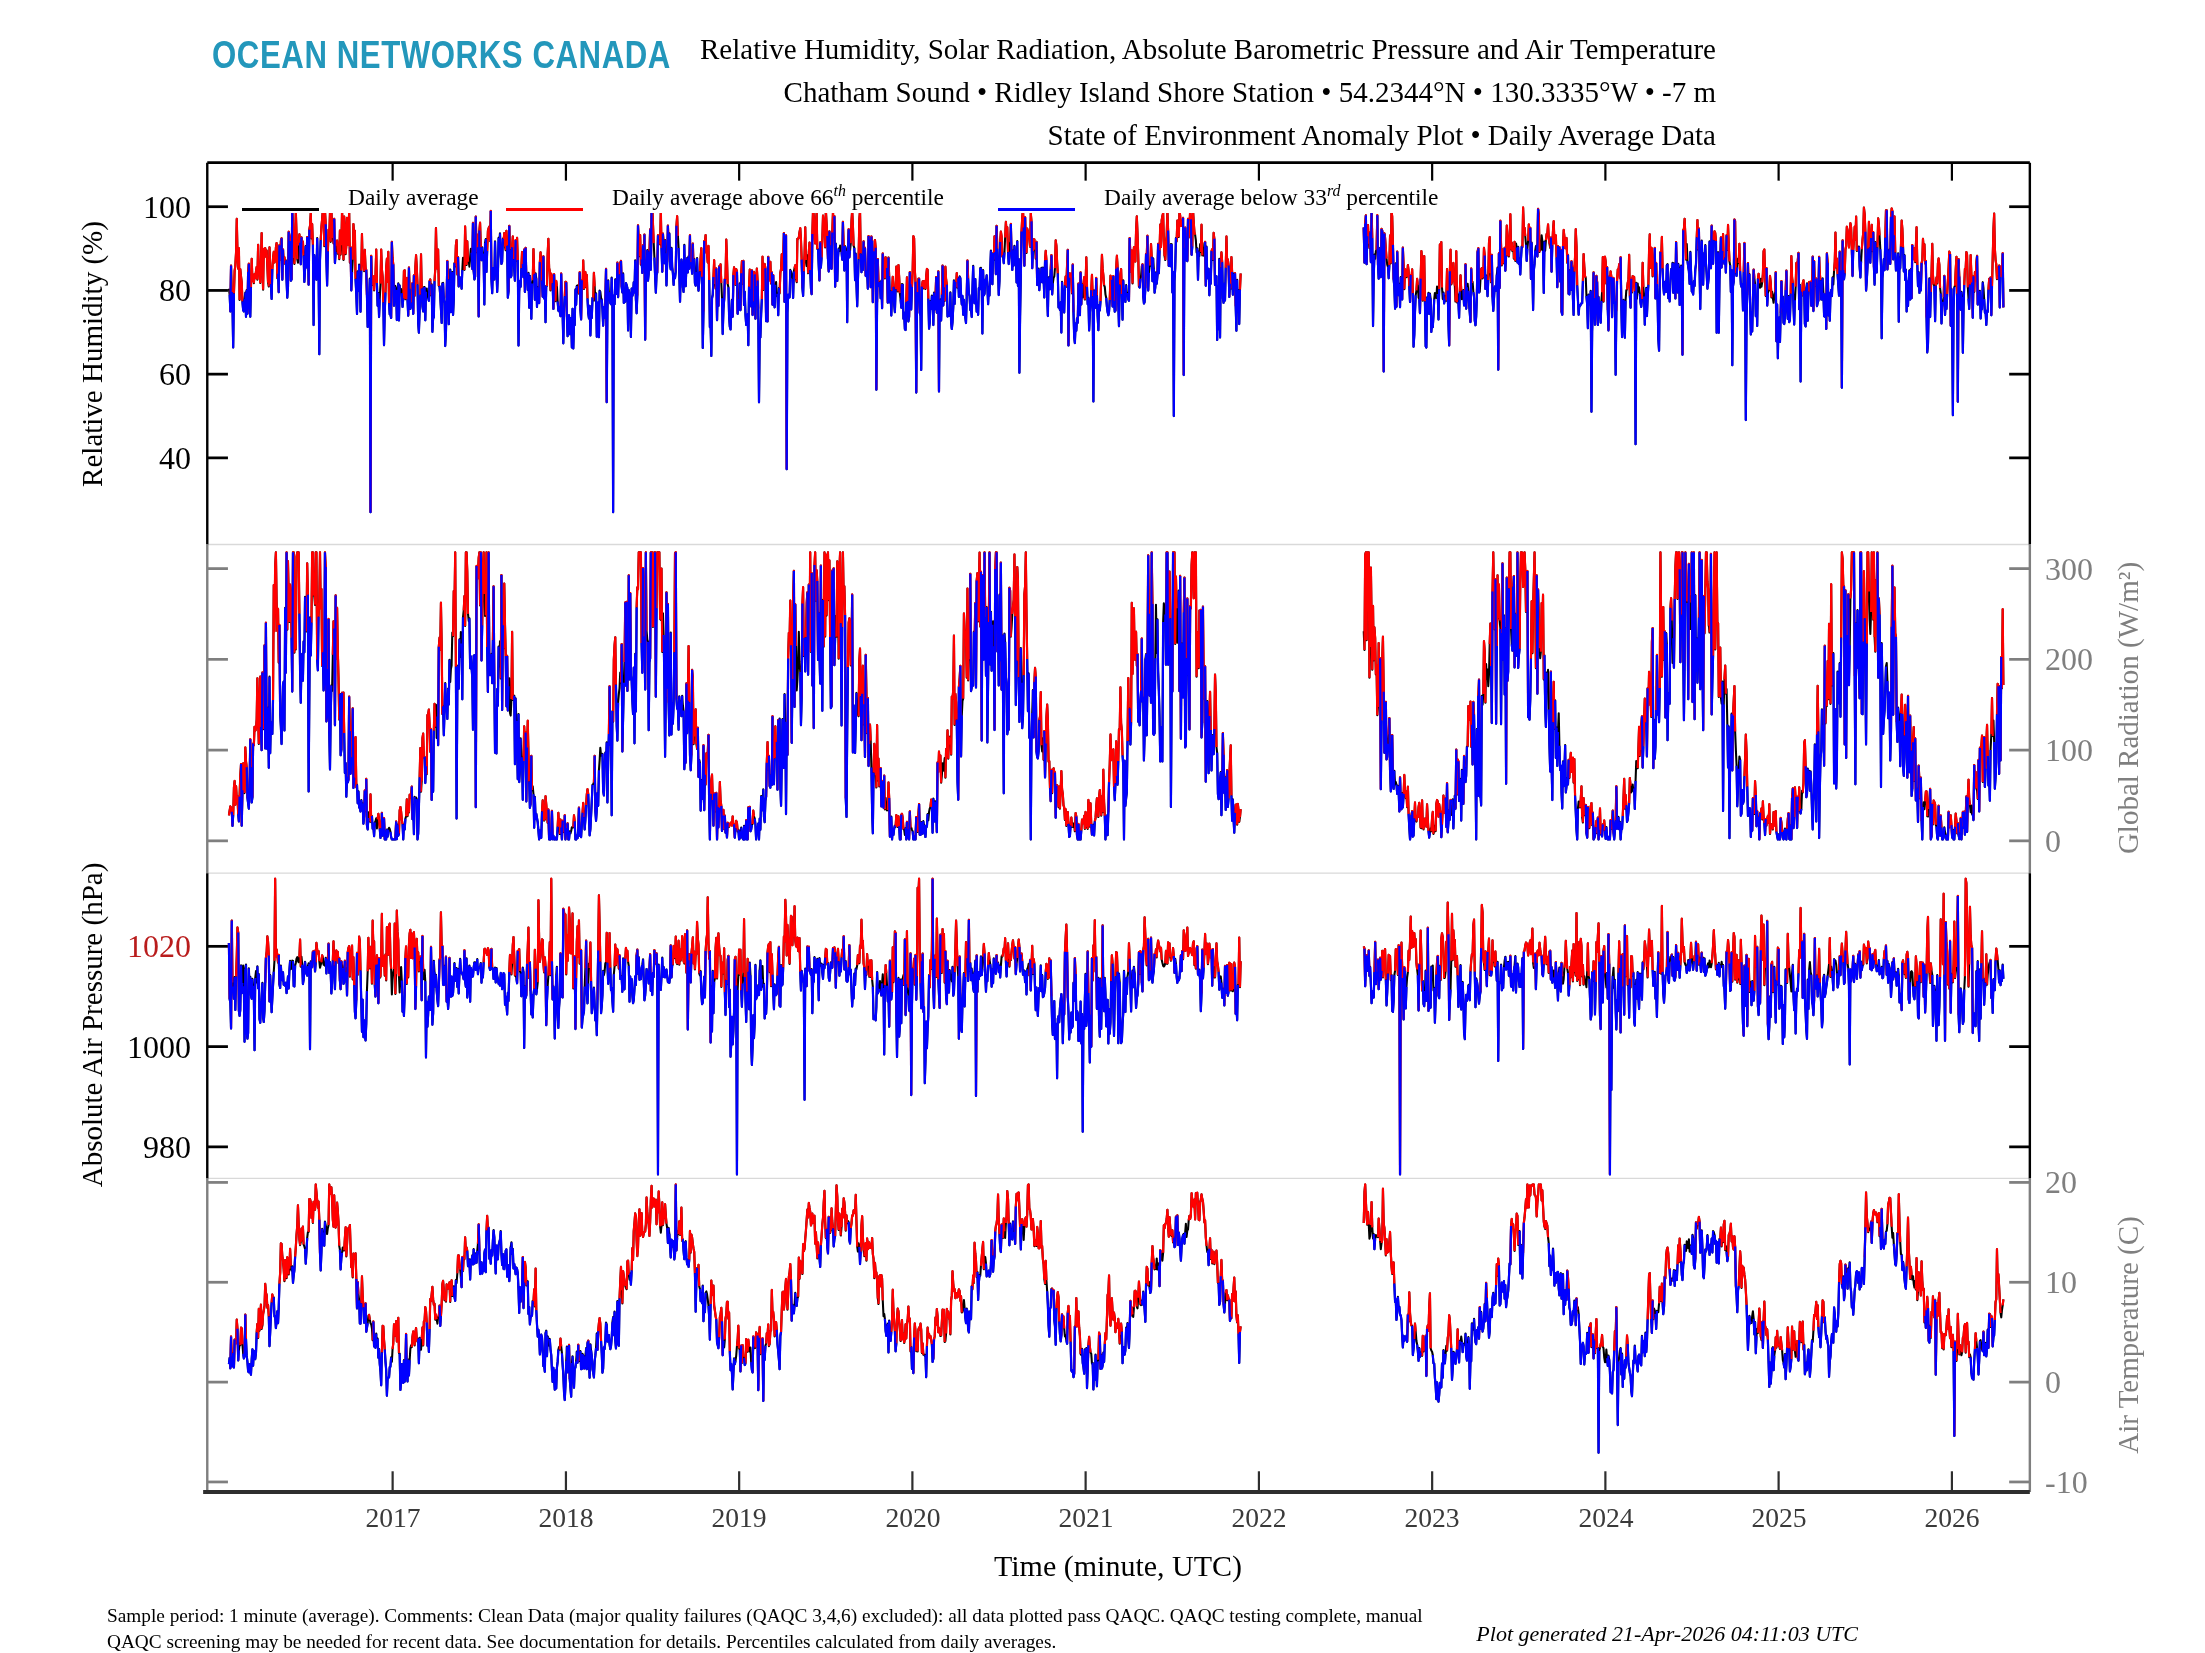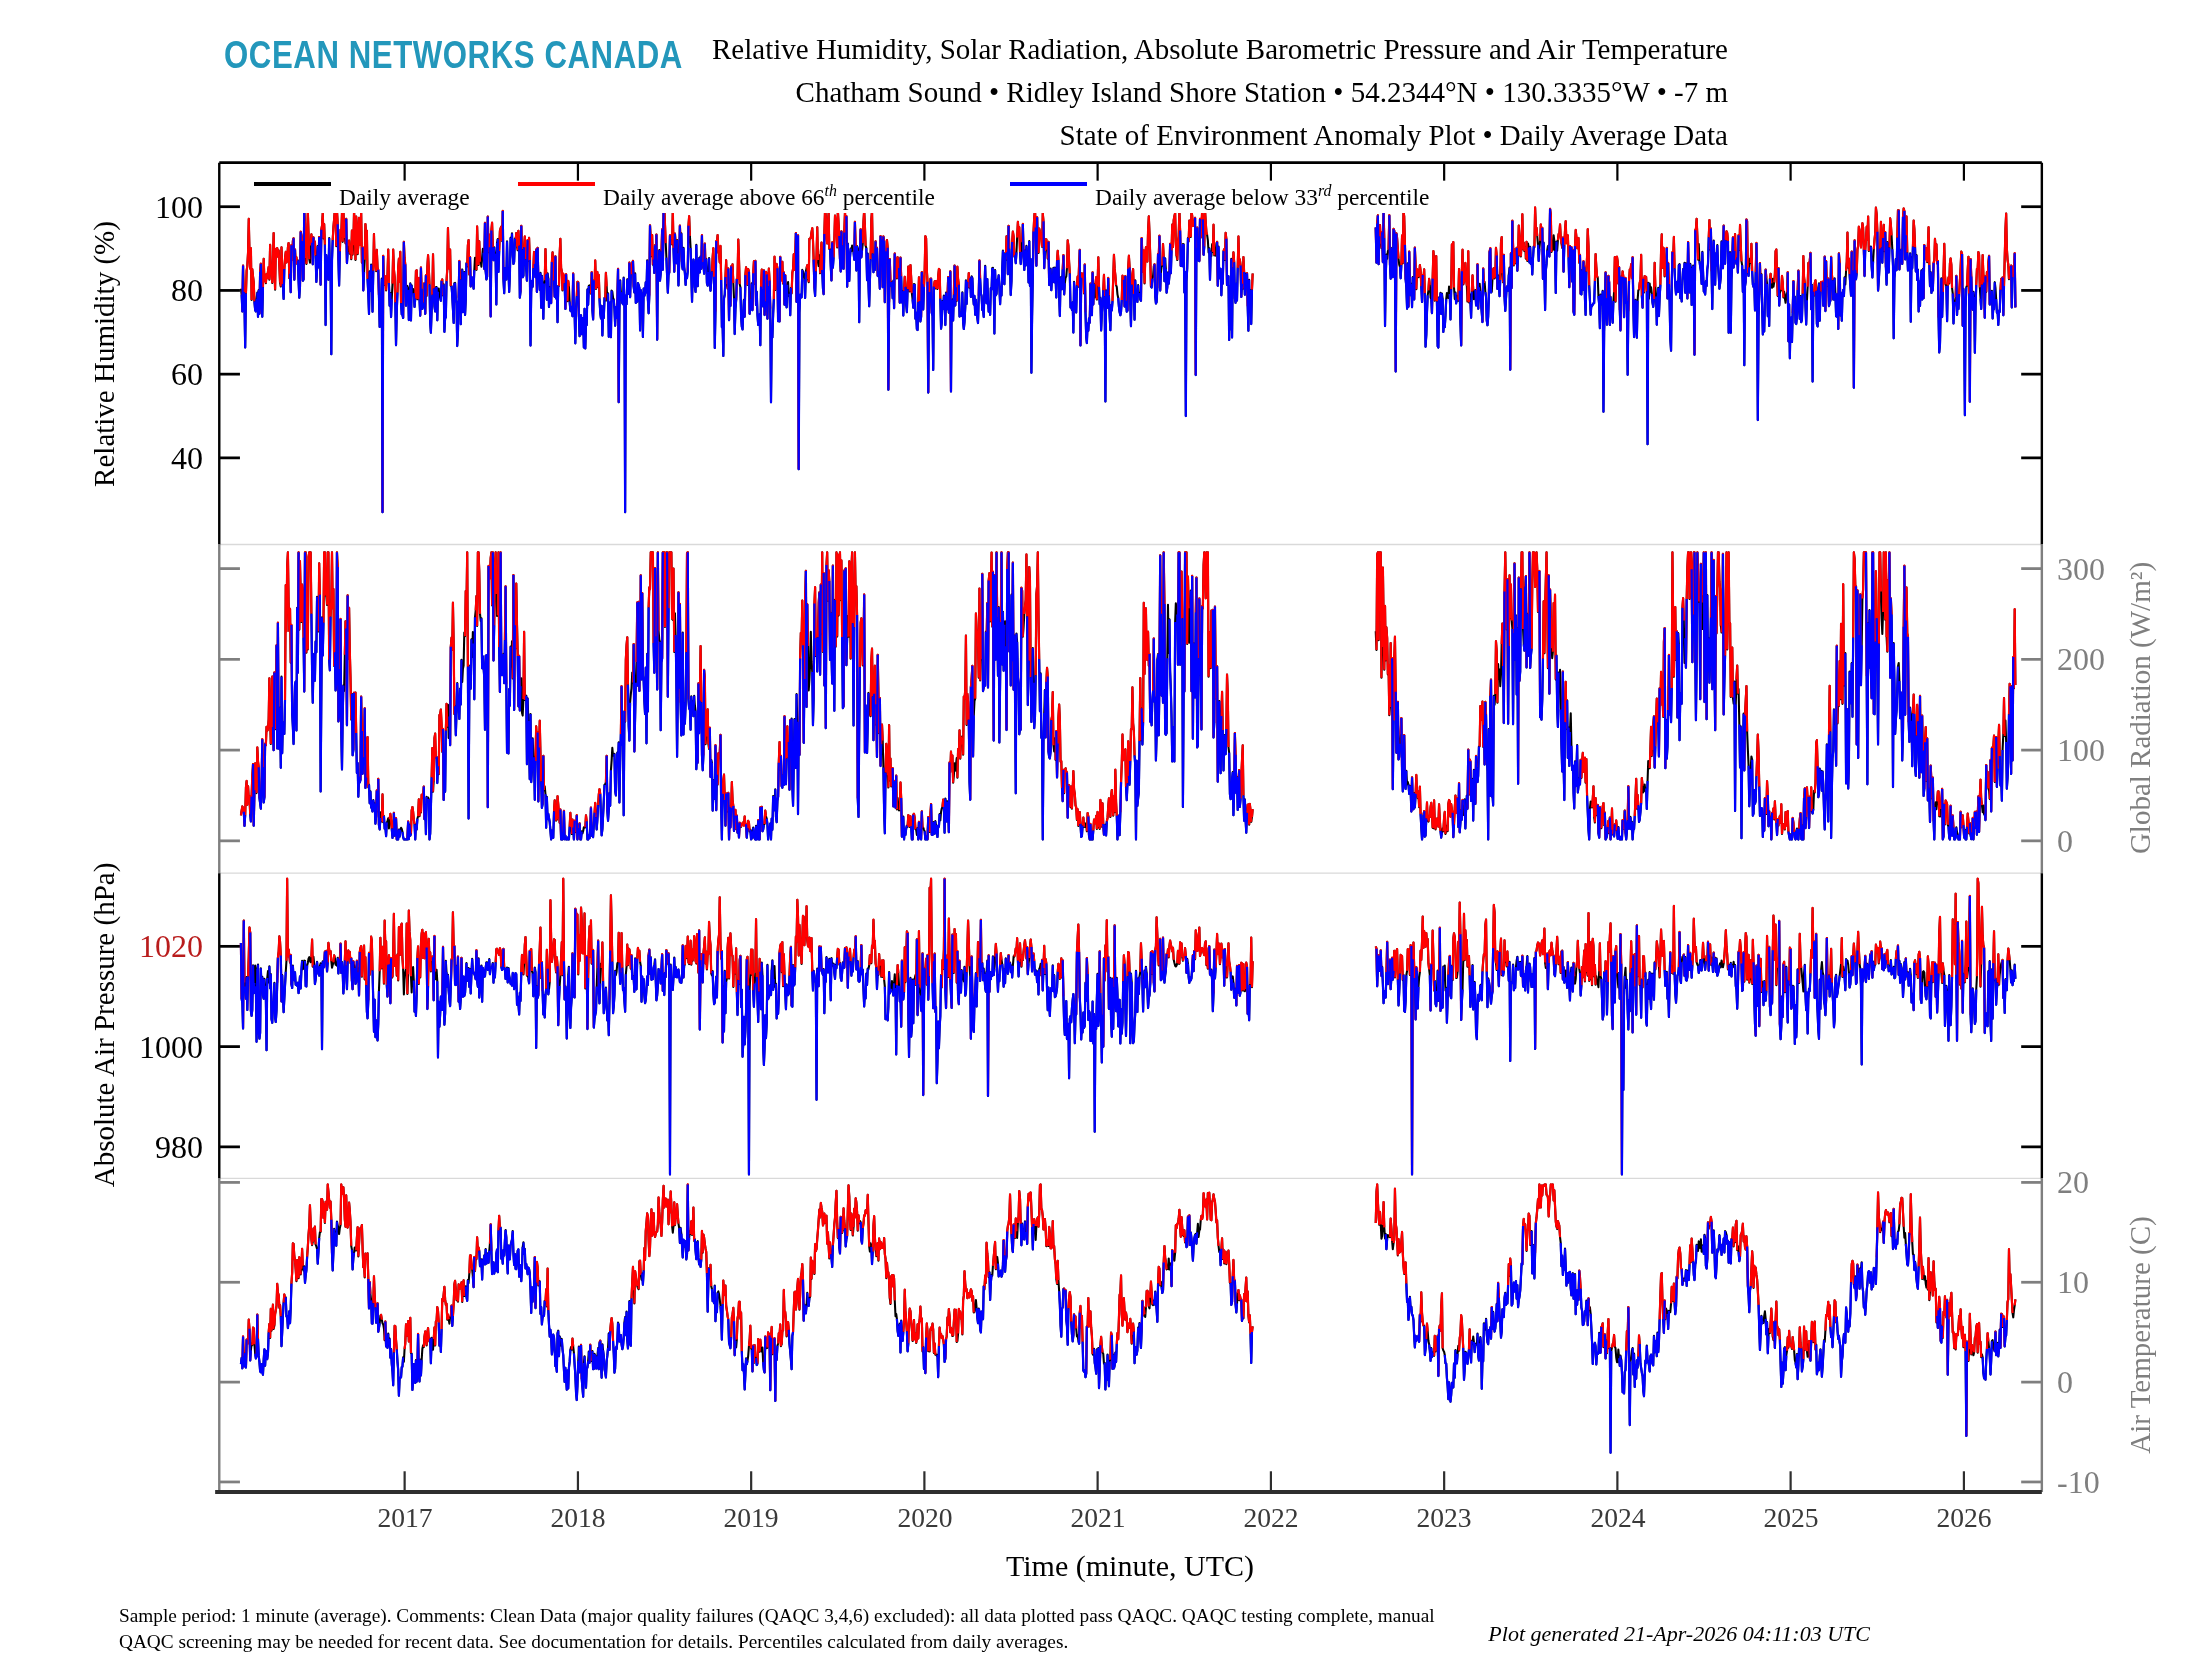--- a/index.html
+++ b/index.html
@@ -1,24 +1,24 @@
 <!DOCTYPE html>
 <html style="font-size:11px"><head>
 <meta charset="utf-8">
 <style>
   html,body{margin:0;padding:0;background:#ffffff;}
   body{width:2205px;height:1654px;position:relative;overflow:hidden;
        font-family:"Liberation Serif", "DejaVu Serif", serif;color:#000;}
-  #figure{position:absolute;left:16px;top:0;width:1890px;height:1654px;border-radius:25px;}
+  #figure{position:absolute;left:4px;top:0;width:1890px;height:1654px;border-radius:25px;}
   #plot-svg{position:absolute;left:0;top:0;}
   .logo{position:absolute;left:208px;top:33px;font-family:"Liberation Sans","DejaVu Sans",sans-serif;
         font-weight:bold;font-size:39px;letter-spacing:0.7px;transform:scaleX(0.80);transform-origin:left center;
         white-space:nowrap;}
   .titleblock{position:absolute;right:178px;top:27.6px;text-align:right;line-height:43px;font-size:29px;white-space:nowrap;}
-  .legend-item{position:absolute;display:flex;align-items:flex-start;gap:8px;background:#ffffff;
+  .legend-item{position:absolute;display:flex;align-items:flex-end;gap:29px;background:#ffffff;
                padding:1.4px 4.1px;font-size:23.4px;white-space:nowrap;}
   .legend-swatch{display:inline-block;width:77px;height:3.4px;}
   .lsup{font-style:italic;font-size:0.68em;}
   .ytick-label{position:absolute;font-size:32px;line-height:26px;white-space:nowrap;}
   .xtick-label{position:absolute;font-size:27.6px;line-height:27.6px;color:#3a3a3a;transform:translate(-50%,0);}
   .axis-label{position:absolute;font-size:29px;white-space:nowrap;transform:translate(-50%,-50%) rotate(-90deg);}
   .xlabel{position:absolute;font-size:30px;transform:translate(-50%,0);white-space:nowrap;}
   .footer{position:absolute;left:103px;top:1603px;font-size:19.3px;line-height:26px;white-space:nowrap;}
   .plotgen{position:absolute;right:36px;top:1621px;font-size:22px;font-style:italic;white-space:nowrap;}
 </style>

